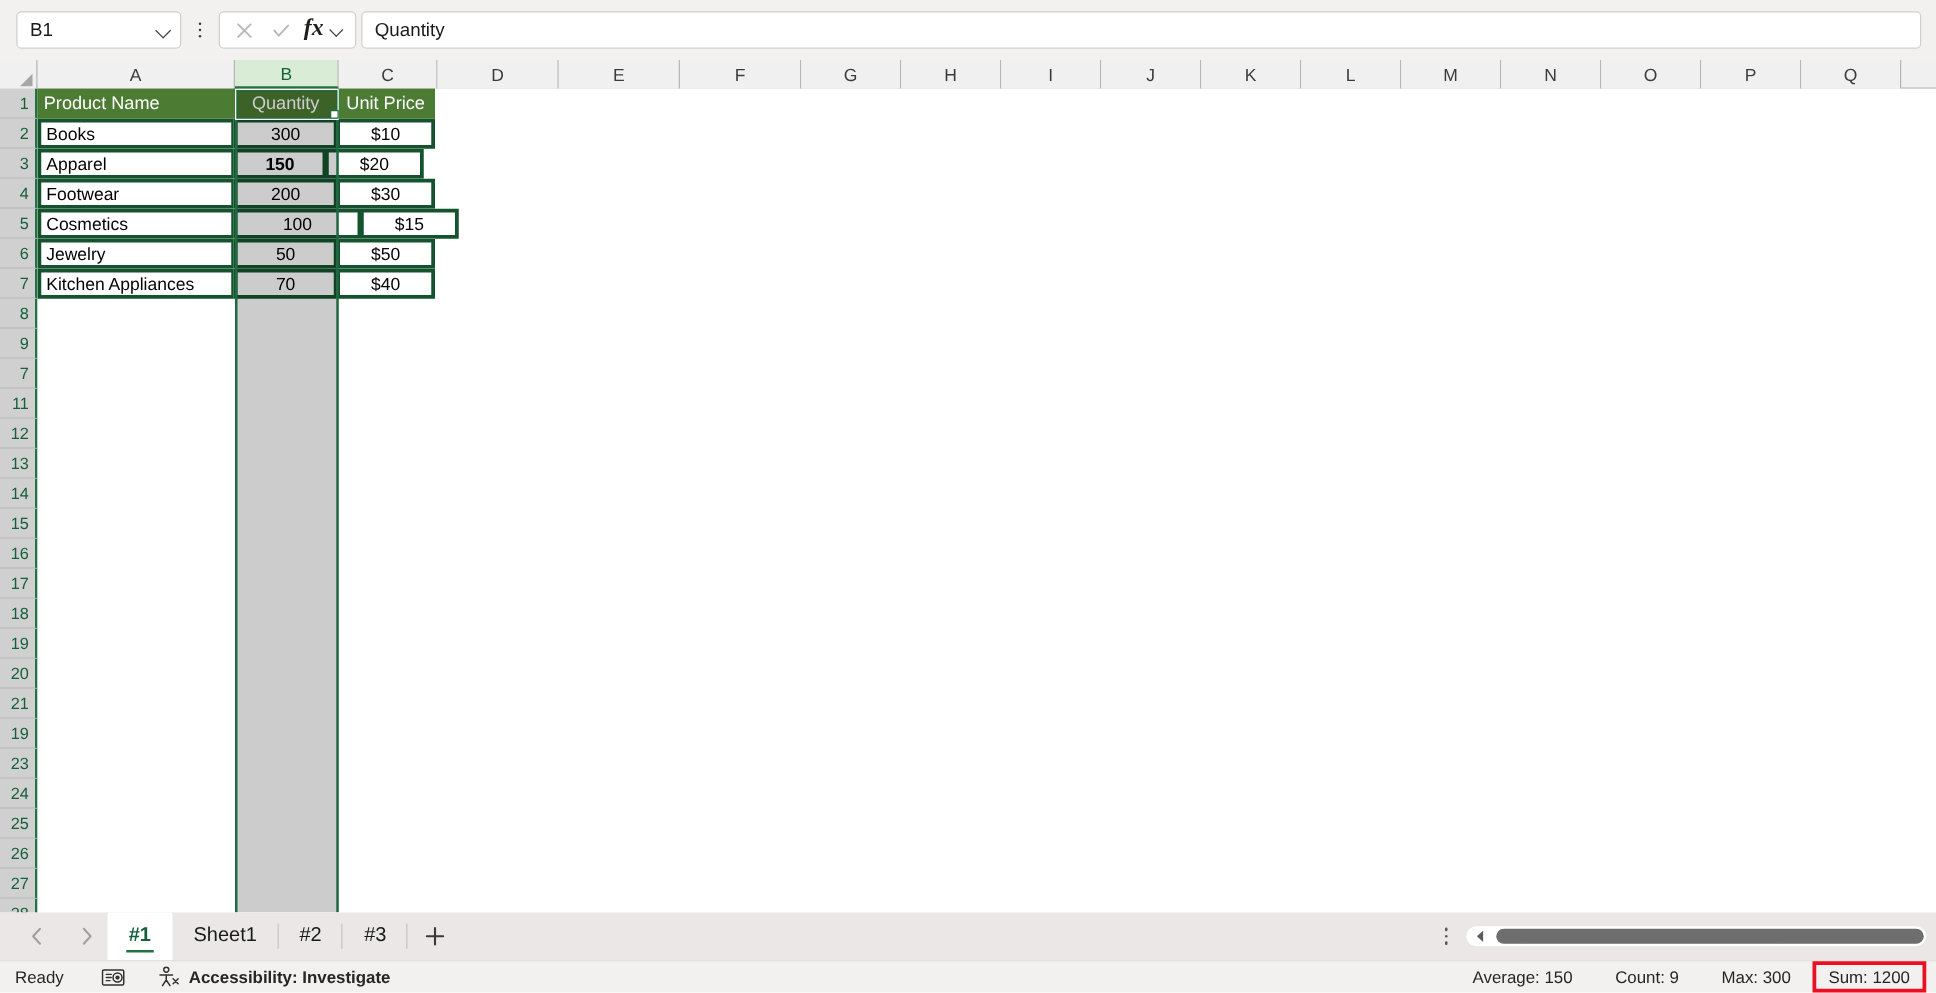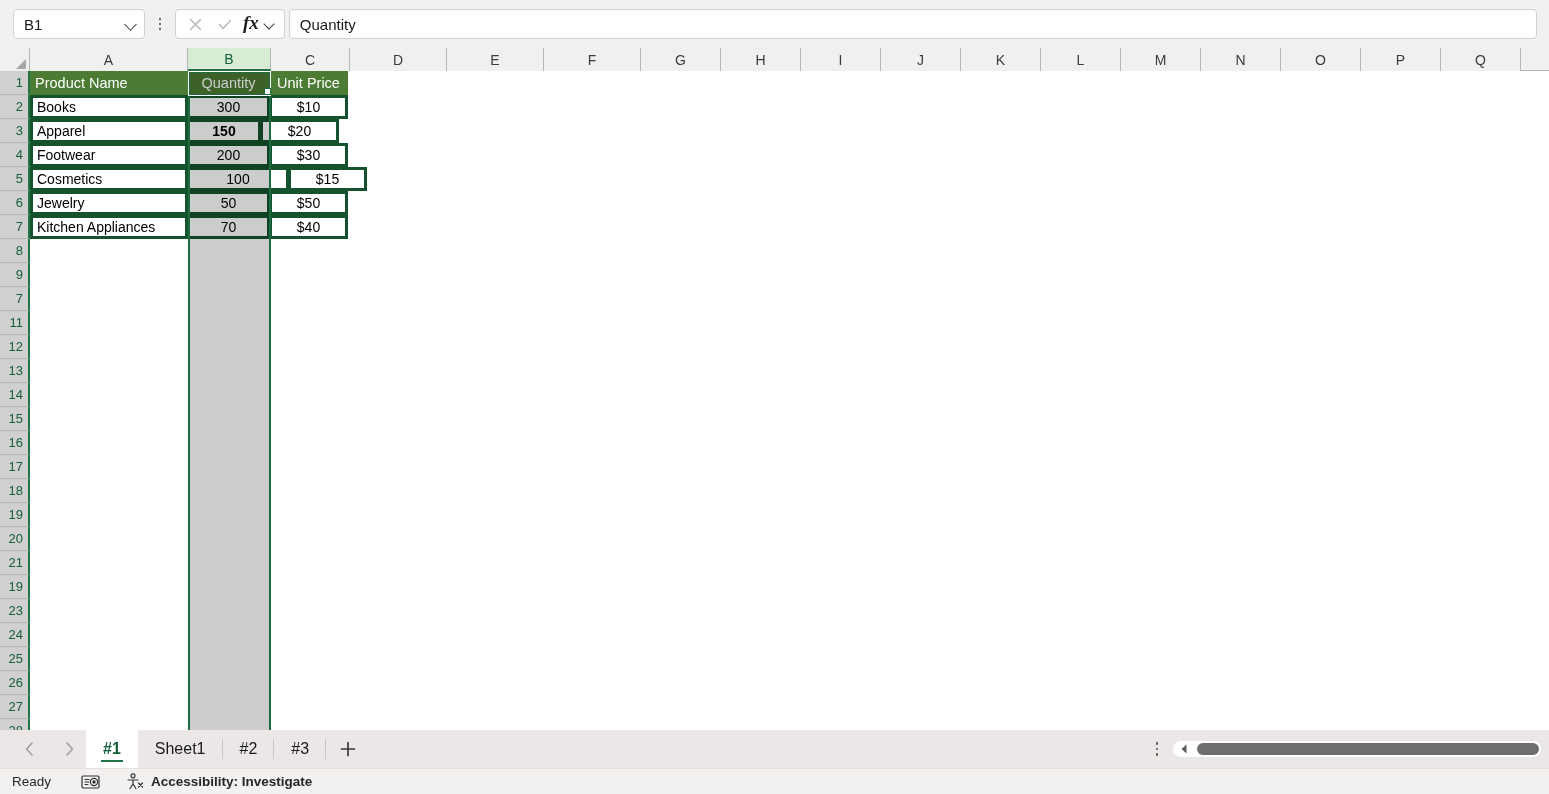--- a/index.html
+++ b/index.html
@@ -945,13 +945,19 @@
     <span class="sb-icon">
       <svg width="18" height="17" viewBox="0 0 18 17">
         <circle cx="7" cy="2.8" r="2" fill="none" stroke="#323130" stroke-width="1.2"></circle>
         <path d="M2 7 L12 7 M7 7 L7 11 M7 11 L4 15.5 M7 11 L10 15.5" stroke="#323130" stroke-width="1.2" fill="none" stroke-linecap="round"></path>
         <path d="M12.5 10 L16.5 14 M16.5 10 L12.5 14" stroke="#323130" stroke-width="1.2" stroke-linecap="round"></path>
       </svg>
     </span>
     <span>Accessibility: Investigate</span>
   </span>
 
+  <span class="sb-right" id="status-stats">
+      <span class="sb-stat">Average: 150</span>
+      <span class="sb-stat">Count: 9</span>
+      <span class="sb-stat">Max: 300</span>
+      <span class="sb-stat boxed">Sum: 1200</span>
+    </span>
 </div>
 
 </body></html>

